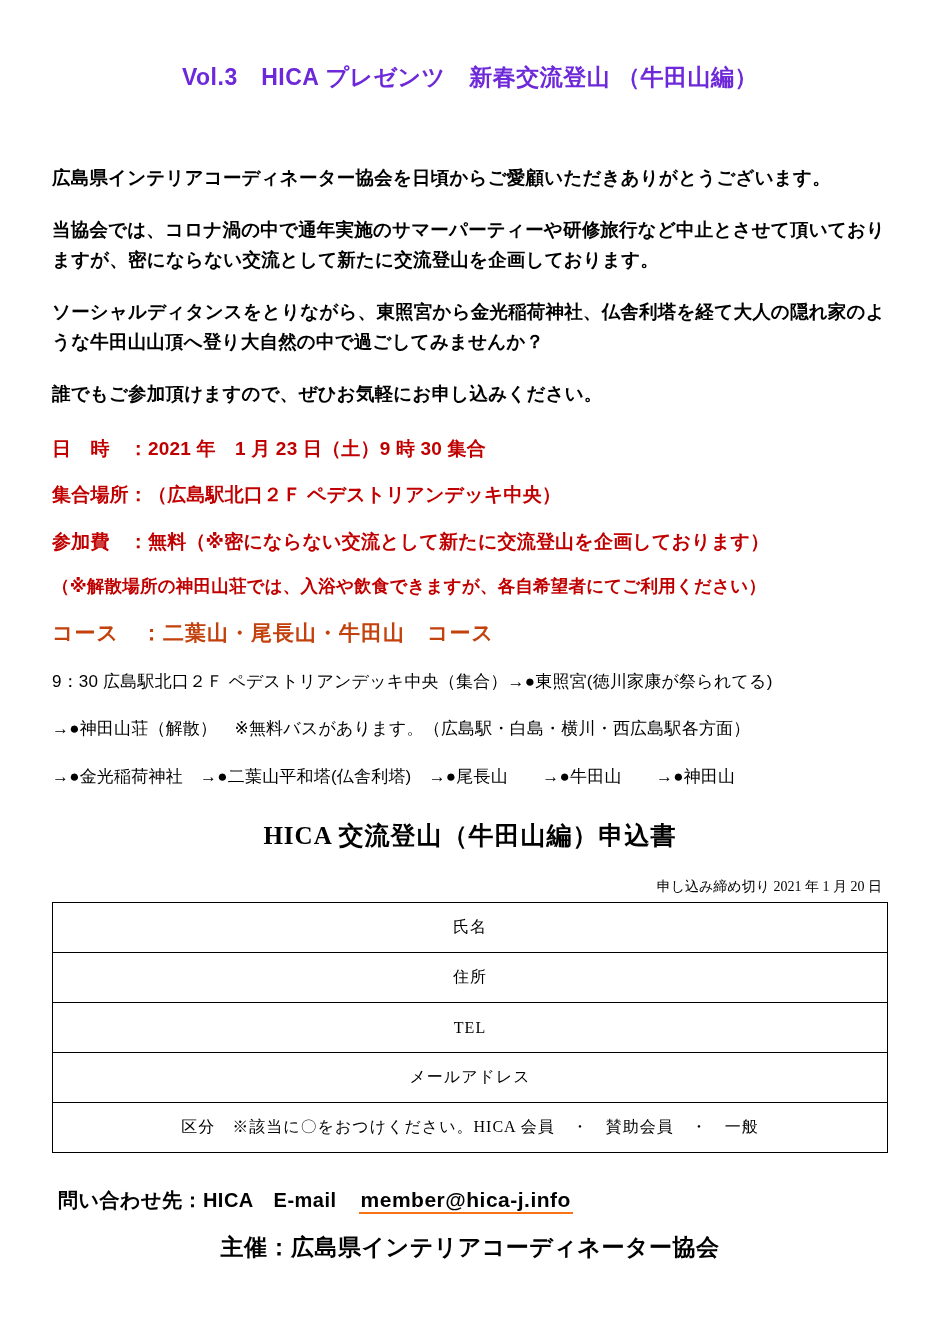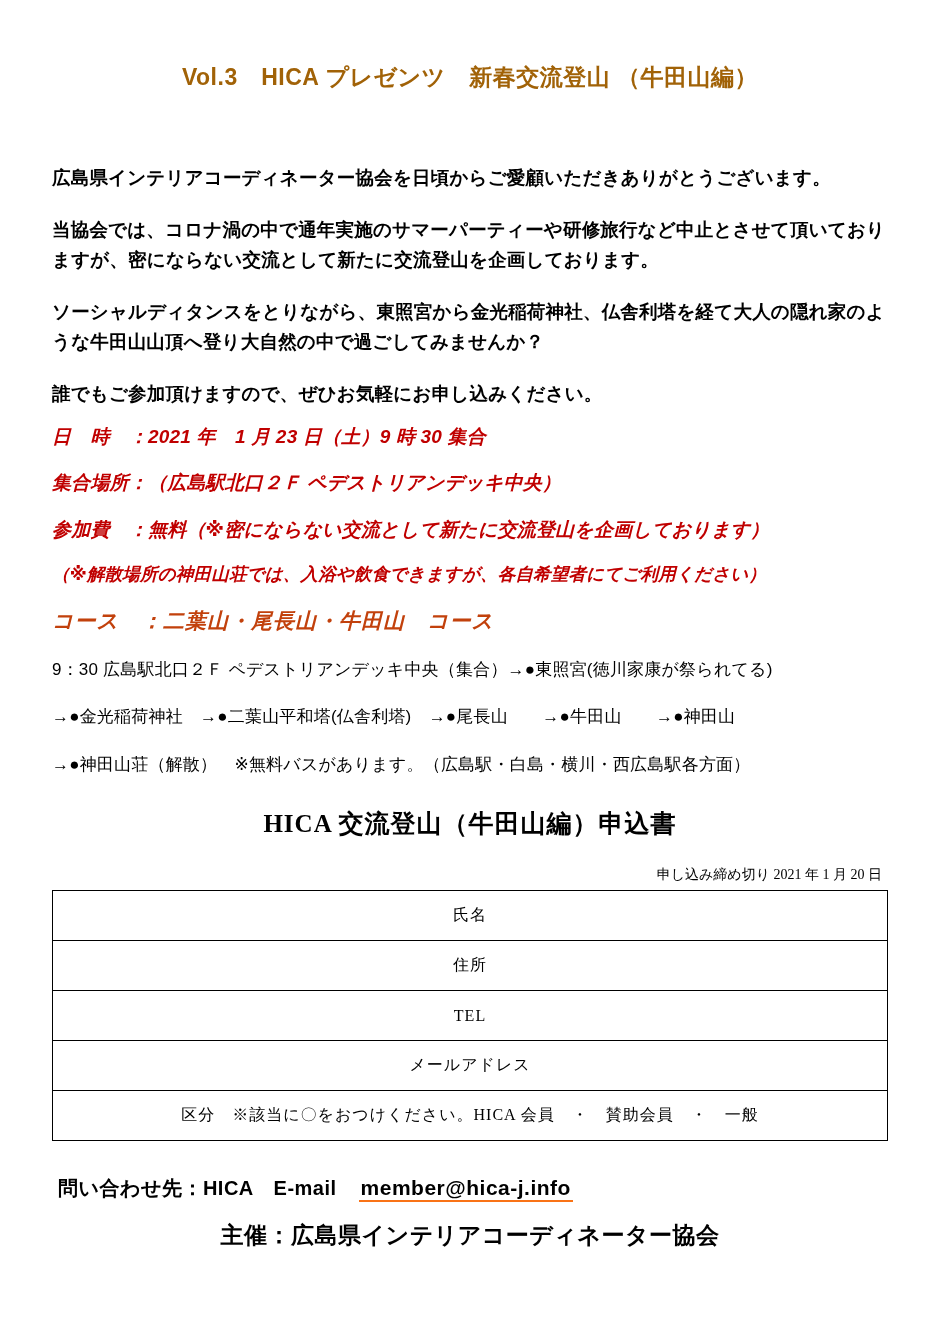--- a/index.html
+++ b/index.html
@@ -17,43 +17,42 @@
   }
   .page {
     position: relative;
     width: 940px;
     height: 1328px;
     box-sizing: border-box;
     padding: 0 52px;
   }
   .title {
     text-align: center;
-    color: #a16207;
+    color: #6d28d9;
     font-weight: bold;
     font-size: 23px;
     letter-spacing: 0.5px;
     margin-top: 62px;
     margin-bottom: 0;
   }
   .intro {
     margin-top: 70px;
   }
   .para {
     font-size: 18.5px;
     font-weight: bold;
     line-height: 1.62;
     margin: 0 0 22px 0;
     letter-spacing: 0.2px;
   }
   .para.tight {
     margin-bottom: 6px;
   }
   .info-block {
-    margin-top: 14px;
-    font-style: italic;
+    margin-top: 26px;
   }
   .info-line {
     color: #c00000;
     font-weight: bold;
     font-size: 19px;
     line-height: 1.45;
     margin: 0 0 19px 0;
     letter-spacing: 0.2px;
   }
   .info-line.sub {
@@ -140,22 +139,22 @@
   <div class="info-block">
     <p class="info-line">日　時　：2021 年　1 月 23 日（土）9 時 30 集合</p>
     <p class="info-line">集合場所：（広島駅北口２Ｆ ペデストリアンデッキ中央）</p>
     <p class="info-line">参加費　：無料（※密にならない交流として新たに交流登山を企画しております）</p>
     <p class="info-line sub">（※解散場所の神田山荘では、入浴や飲食できますが、各自希望者にてご利用ください）</p>
     <p class="course-head">コース　：二葉山・尾長山・牛田山　コース</p>
   </div>
 
   <div>
     <p class="course-line">9：30 広島駅北口２Ｆ ペデストリアンデッキ中央（集合）→●東照宮(徳川家康が祭られてる)</p>
+    <p class="course-line">→●神田山荘（解散）　※無料バスがあります。（広島駅・白島・横川・西広島駅各方面）</p>
     <p class="course-line">→●金光稲荷神社　→●二葉山平和塔(仏舎利塔)　→●尾長山　　→●牛田山　　→●神田山</p>
-    <p class="course-line">→●神田山荘（解散）　※無料バスがあります。（広島駅・白島・横川・西広島駅各方面）</p>
   </div>
 
   <div class="form-title">HICA 交流登山（牛田山編）申込書</div>
 
   <div class="deadline">申し込み締め切り 2021 年 1 月 20 日</div>
 
   <table class="form">
     <tbody>
       <tr>
         <td>氏名</td>

